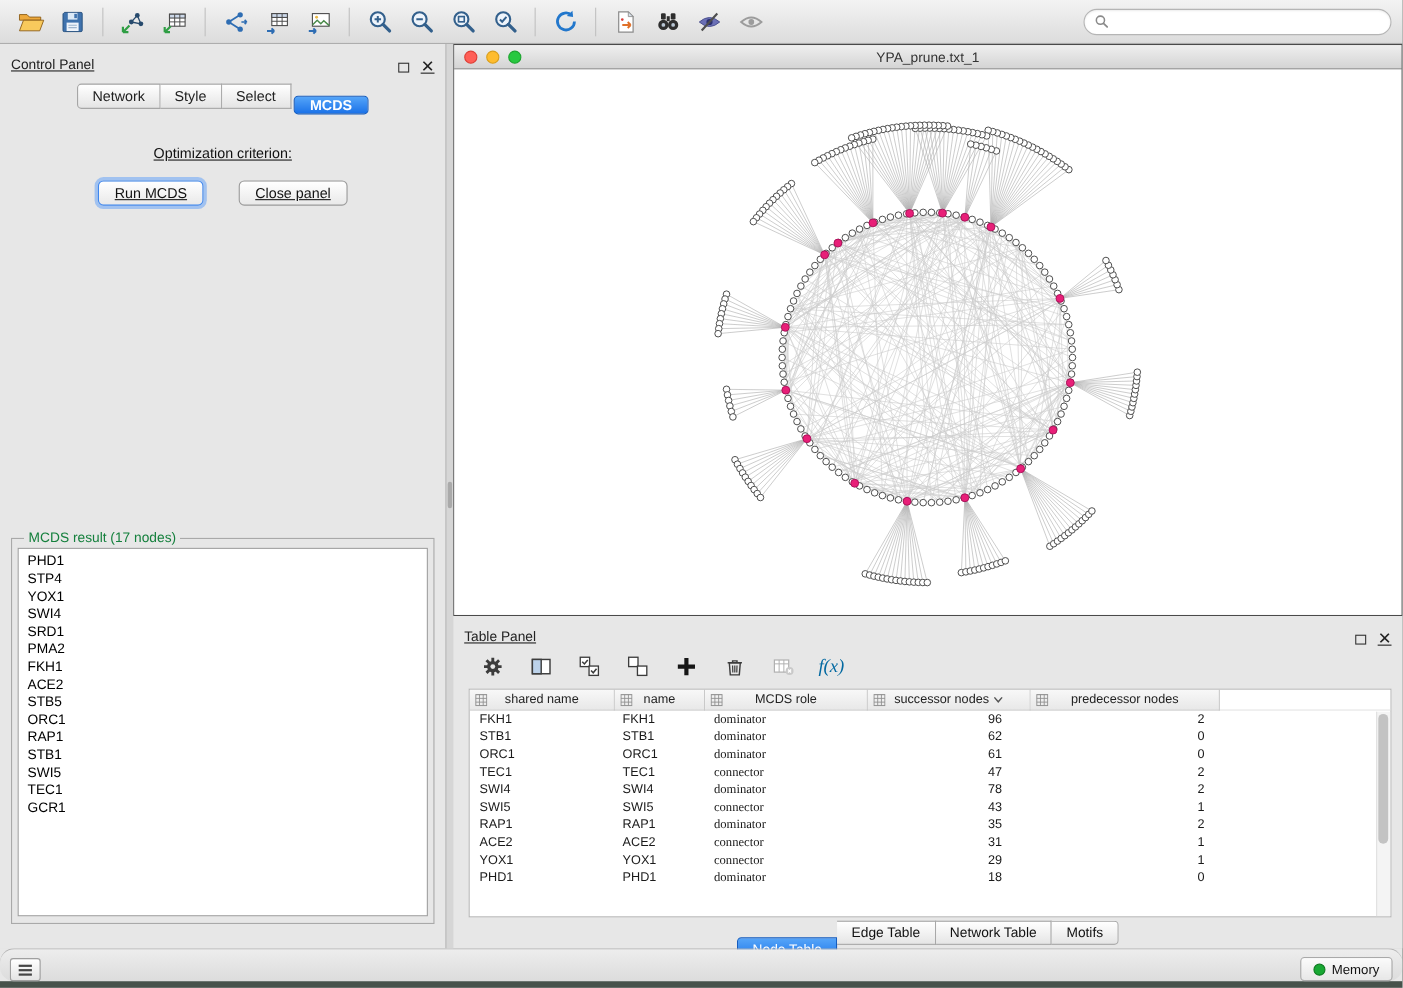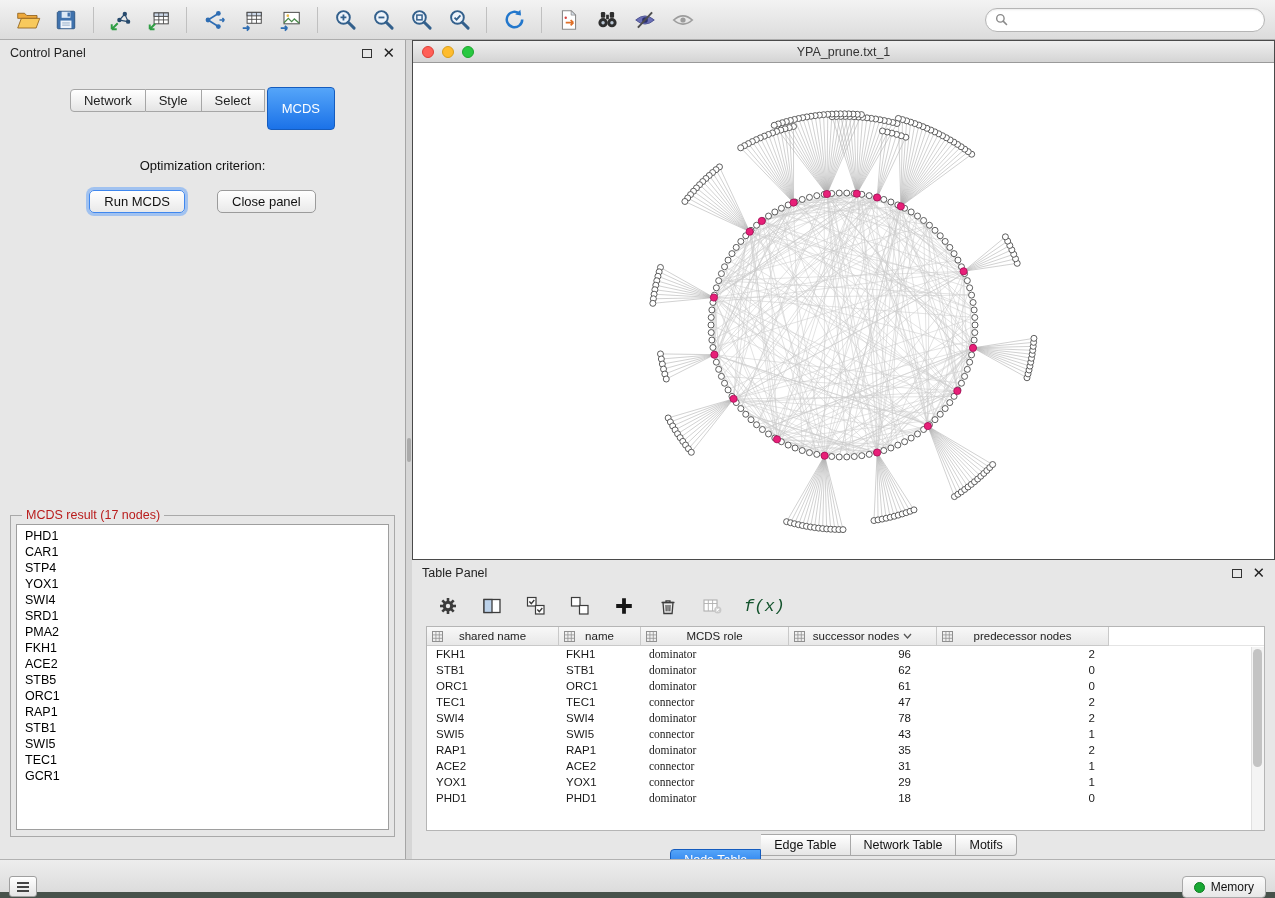--- a/index.html
+++ b/index.html
@@ -24,36 +24,36 @@
     border:1px solid #b5b5b5; border-radius:12px; display:flex; align-items:center;
     padding:0 9px; gap:6px; box-shadow:inset 0 1px 2px rgba(0,0,0,.08);
   }
   .search-box input { border:none; outline:none; flex:1; font-size:12px; font-family:inherit; background:transparent; }
 
   
   .main { flex:1; display:flex; min-height:0; }
 
   
   .left-panel { width:406px; flex:0 0 406px; background:#e7e7e7; display:flex; flex-direction:column; border-right:1px solid #a5a5a5; }
-  .panel-header { height:26px; flex:0 0 26px; display:flex; align-items:center; padding:0 10px; font-size:12.5px; color:#222; }
+  .panel-header { height:26px; flex:0 0 26px; display:flex; align-items:flex-end; padding:0 10px; font-size:12.5px; color:#222;text-decoration:underline; }
   .win-icons { margin-left:auto; display:flex; align-items:center; gap:10px; }
   .float-glyph { width:10px; height:9px; border:1.6px solid #333; display:inline-block; cursor:pointer; }
   .close-glyph { font-size:15px; font-weight:bold; color:#222; line-height:10px; cursor:pointer; }
 
   .tabs-row { display:flex; justify-content:center; align-items:center; margin:5px 0 6px; }
   .ctab {
     font-size:13px; font-family:inherit; padding:3px 13px; cursor:pointer;
     background:linear-gradient(#ffffff,#e4e4e4); border:1px solid #a6a6a6; border-left:none; color:#222;
   }
   .ctab:first-child { border-left:1px solid #a6a6a6; border-radius:4px 0 0 4px; }
   .ctab.active {
     background:linear-gradient(#55a5f9,#1b72e8); color:#fff; border:1px solid #155cbe;
-    border-radius:4px; margin-left:2px; padding:13px 14px; font-weight:normal;margin-top:16px;
-  }
-  .tab-content { height:370px; flex:0 0 370px; padding-top:22px; }
+    border-radius:4px; margin-left:2px; padding:0 14px; font-weight:bold;margin-top:16px;
+  }
+  .tab-content { height:370px; flex:0 0 370px; padding-top:22px;text-decoration:underline; }
   .opt-label { text-align:center; font-size:13px; color:#111; margin-bottom:11px; }
   .dropdown {
     width:314px; height:23px; margin:0 auto; background:#fff; border:1px solid #b2b2b2;
     border-radius:5px; display:flex; align-items:center; font-size:12.5px; padding-left:9px;
     position:relative; cursor:pointer; box-shadow:0 1px 1px rgba(0,0,0,.08);
   }
   .dd-cap {
     position:absolute; right:1px; top:1px; width:19px; height:19px; border-radius:4px;
     background:linear-gradient(#74abf8,#2e6fe2); display:flex; align-items:center; justify-content:center;
   }
@@ -61,21 +61,21 @@
   .mac-btn {
     font-size:13px; font-family:inherit; padding:3px 14px; border:1px solid #9b9b9b; border-radius:5px;
     background:linear-gradient(#ffffff,#e9e9e9); cursor:pointer; color:#111;
   }
   .mac-btn.focus-ring { border:1.5px solid #3f87ee; box-shadow:0 0 0 3px rgba(92,158,250,.5); }
 
   .result-fieldset {
     margin:2px 10px 22px; border:1px solid #a9a9a9; flex:1; display:flex; flex-direction:column;
     padding:2px 5px 6px;
   }
-  .result-fieldset legend { font-size:12.5px; padding:0 4px; margin-left:6px; color:#b91c1c; }
+  .result-fieldset legend { font-size:12.5px; padding:0 4px; margin-left:6px; color:#15803d; }
   .result-list {
     flex:1; background:#fff; border:1px solid #9e9e9e; overflow:hidden; padding:3px 0 0 8px;
   }
   .result-item { font-size:12.5px; line-height:16px; color:#000; cursor:default; }
 
   
   .splitter { width:6px; flex:0 0 6px; background:#d6d6d6; position:relative; cursor:col-resize; }
   .splitter .handle { position:absolute; top:398px; left:1px; width:4px; height:24px; background:#aaa; border-radius:2px; }
 
   
@@ -92,21 +92,21 @@
   .tl.yellow { background:#febc2e; border:1px solid #d99f1b; }
   .tl.green { background:#28c840; border:1px solid #1da52f; }
   .net-title { font-size:12.5px; color:#333; }
   .net-canvas { flex:1; background:#fff; min-height:0; }
   .net-canvas svg { display:block; width:100%; height:100%; }
 
   
   .table-panel { flex:1; min-height:0; background:#e7e7e7; display:flex; flex-direction:column; }
   .tp-toolbar { height:40px; flex:0 0 40px; display:flex; align-items:center; gap:20px; padding-left:24px; }
   .tico { width:24px; height:24px; display:flex; align-items:center; justify-content:center; border:none; background:transparent; cursor:pointer; }
-  .fx-label { color:#14532d; font-family:Liberation Mono, monospace; font-style:italic; font-size:17px; cursor:default; }
+  .fx-label { color:#0369a1; font-family:Liberation Serif, serif; font-style:italic; font-size:17px; cursor:default; }
 
   .table-wrap { flex:1; margin:0 10px 0 14px; background:#fff; border:1px solid #b5b5b5; position:relative; display:flex; flex-direction:column; overflow:hidden; min-height:0; }
   .thead { display:flex; height:19px; flex:0 0 19px; font-size:11.5px; color:#222; }
   .th {
     position:relative; display:flex; align-items:center; justify-content:center; gap:4px;
     background:linear-gradient(#f8f8f8,#e8e8e8); border-right:1px solid #c9c9c9; border-bottom:1px solid #c9c9c9; cursor:pointer;
   }
   .th .hgrid { position:absolute; left:5px; top:4px; }
   .th-fill { flex:1; background:#fff; border-bottom:1px solid #e4e4e4; }
   .tbody { flex:1; overflow:hidden; }
@@ -126,21 +126,21 @@
     font-size:12.5px; font-family:inherit; padding:3px 13px; cursor:pointer; color:#111;
     background:linear-gradient(#ffffff,#e5e5e5); border:1px solid #a8a8a8; border-left:none;
   }
   .ttab:first-child { border-left:1px solid #a8a8a8; border-radius:4px 0 0 4px;margin-top:29px; }
   .ttab:last-child { border-radius:0 4px 4px 0; }
   .ttab.active { background:linear-gradient(#55a5f9,#1b72e8); color:#fff; border-color:#155cbe; }
 
   
   .statusbar {
     height:30px; flex:0 0 30px; border-top:1px solid #b2b2b2;
-    background:linear-gradient(#ededed,#dcdcdc); display:flex; align-items:flex-start; padding:16px 9px;
+    background:linear-gradient(#ededed,#dcdcdc); display:flex; align-items:flex-end; padding:0 9px;border-radius:13px;
   }
   .menu-btn { width:28px; height:21px; border:1px solid #9f9f9f; border-radius:3px; background:linear-gradient(#fff,#e4e4e4); display:flex; align-items:center; justify-content:center; cursor:pointer; }
   .memory-btn {
     margin-left:auto; height:22px; border:1px solid #a9a9a9; border-radius:4px;
     background:linear-gradient(#fbfbfb,#e7e7e7); display:flex; align-items:center; gap:6px;
     padding:0 11px; font-size:12px; font-family:inherit; cursor:pointer; color:#111;
   }
   .mem-dot { width:11px; height:11px; border-radius:50%; background:#18a833; border:1px solid #0d7a20; }
 </style>
 </head>
@@ -307,21 +307,20 @@
         <div class="opt-label">Optimization criterion:</div>
         <div class="btn-row">
           <button class="mac-btn focus-ring">Run MCDS</button>
           <button class="mac-btn">Close panel</button>
         </div>
       </div>
       <fieldset class="result-fieldset">
         <legend>MCDS result (17 nodes)</legend>
         <div class="result-list">
             <div class="result-item">PHD1</div>
-            <div class="result-item">CAR1</div>
             <div class="result-item">STP4</div>
             <div class="result-item">YOX1</div>
             <div class="result-item">SWI4</div>
             <div class="result-item">SRD1</div>
             <div class="result-item">PMA2</div>
             <div class="result-item">FKH1</div>
             <div class="result-item">ACE2</div>
             <div class="result-item">STB5</div>
             <div class="result-item">ORC1</div>
             <div class="result-item">RAP1</div>

